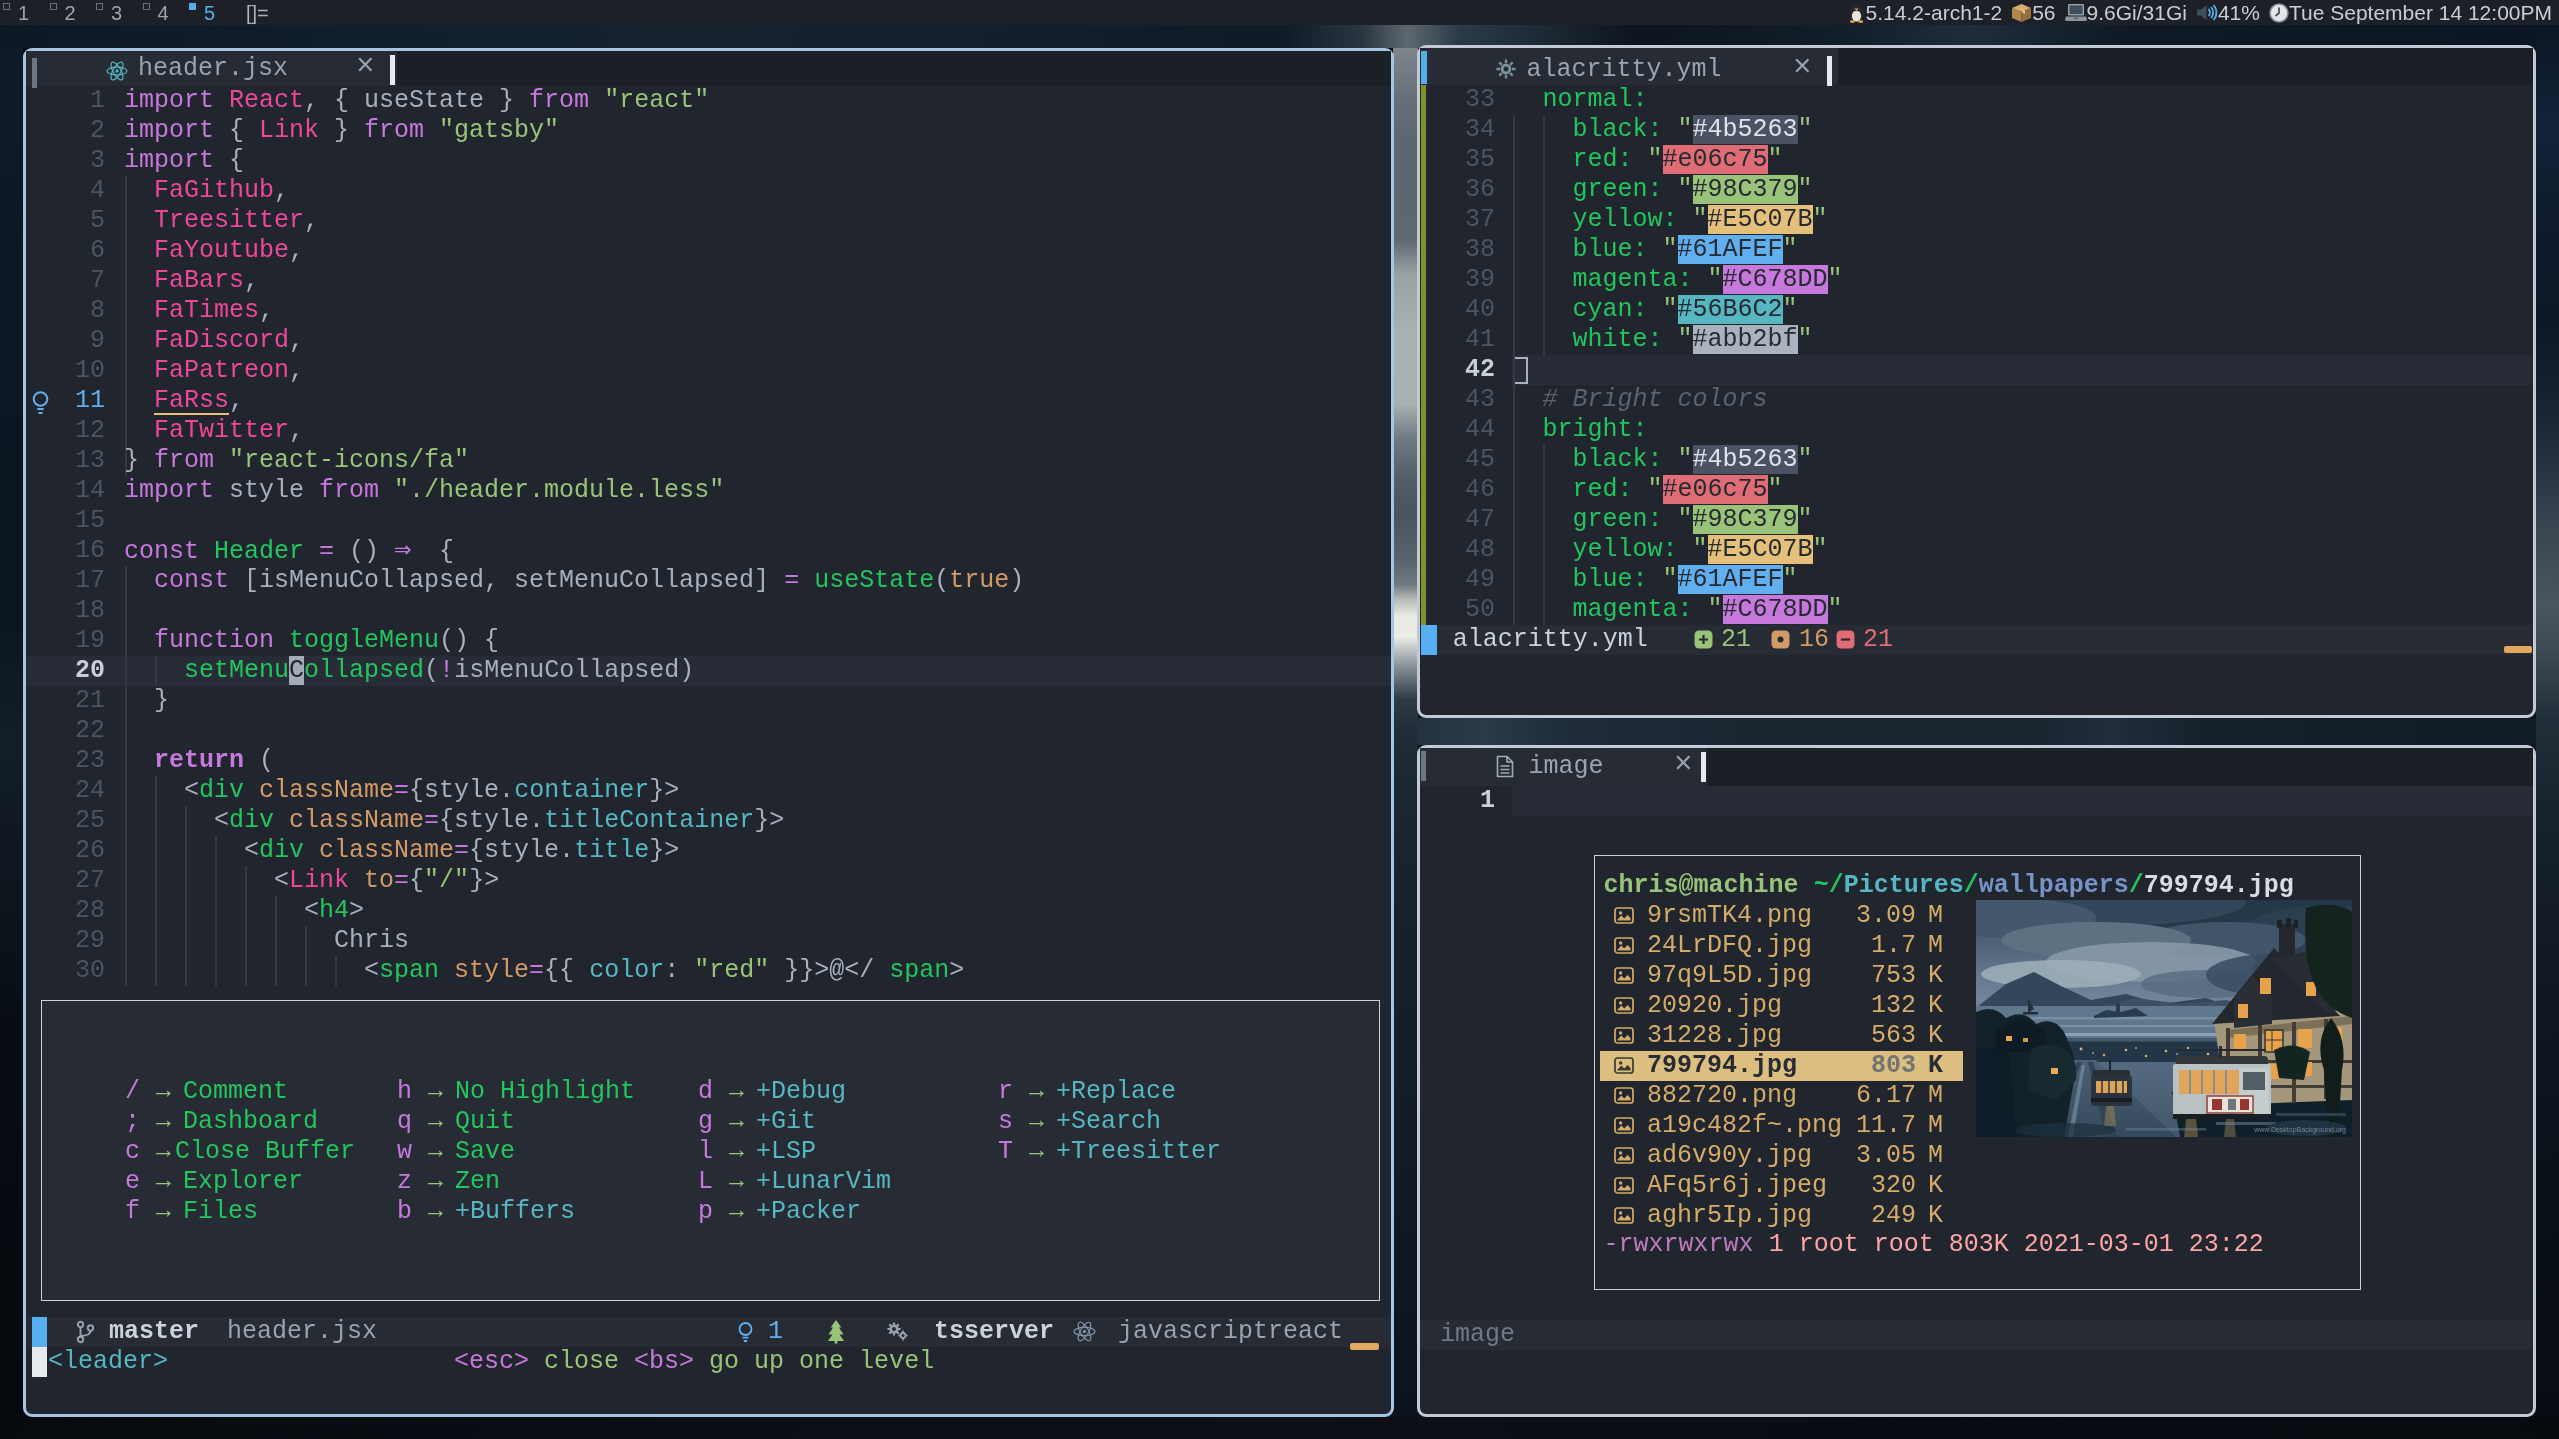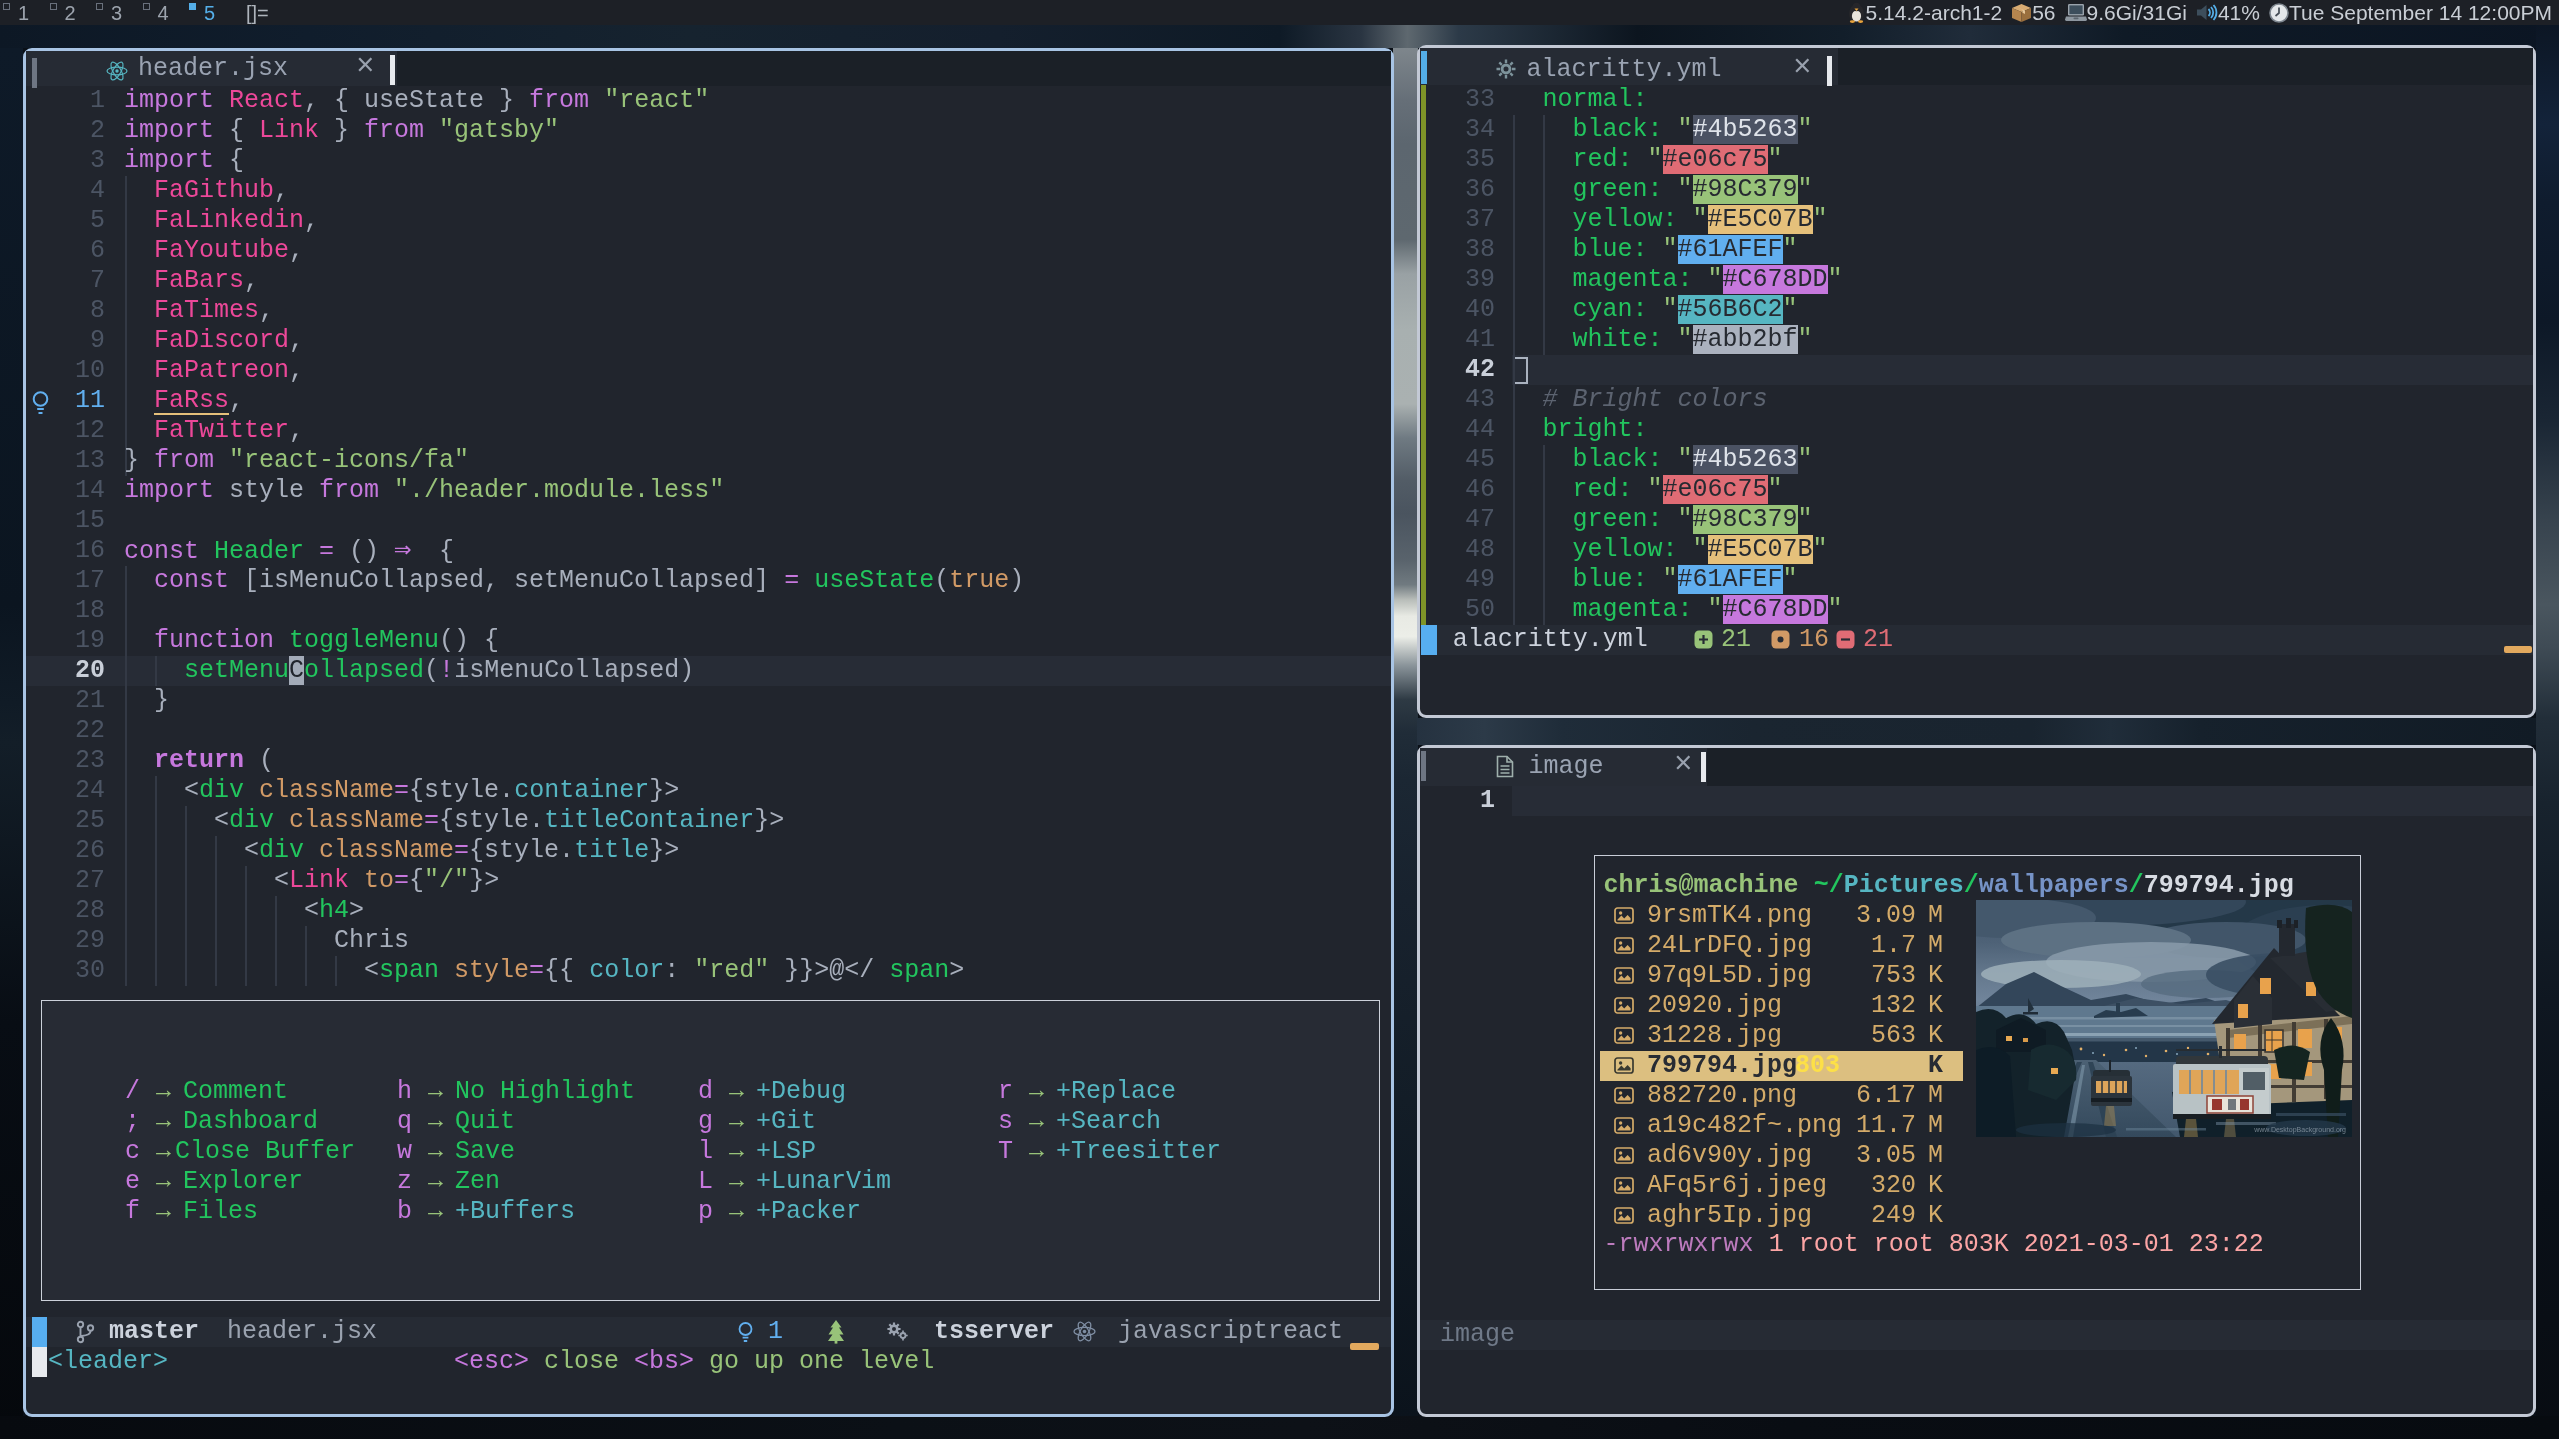--- a/index.html
+++ b/index.html
@@ -144,21 +144,21 @@
         <circle cx="9.5" cy="9" r="6.8"></circle>
         <path d="M6.2 19h6.6M7.5 23h4"></path>
       </g>
     </svg>
   </div>
 
 <div class="row" style="left:124px;top:86px"><span class="pur">import</span> <span class="org">React</span>, { useState } <span class="pur">from</span> <span class="grn">"react"</span></div>
 <div class="row" style="left:124px;top:116px"><span class="pur">import</span> { <span class="org">Link</span> } <span class="pur">from</span> <span class="grn">"gatsby"</span></div>
 <div class="row" style="left:124px;top:146px"><span class="pur">import</span> {</div>
 <div class="row" style="left:124px;top:176px">  <span class="org">FaGithub</span>,</div>
-<div class="row" style="left:124px;top:206px">  <span class="org">FaLinkedin</span>,</div>
+<div class="row" style="left:124px;top:206px">  <span class="org">Treesitter</span>,</div>
 <div class="row" style="left:124px;top:236px">  <span class="org">FaYoutube</span>,</div>
 <div class="row" style="left:124px;top:266px">  <span class="org">FaBars</span>,</div>
 <div class="row" style="left:124px;top:296px">  <span class="org">FaTimes</span>,</div>
 <div class="row" style="left:124px;top:326px">  <span class="org">FaDiscord</span>,</div>
 <div class="row" style="left:124px;top:356px">  <span class="org">FaPatreon</span>,</div>
 <div class="row" style="left:124px;top:386px">  <span class="org">FaRss</span>,</div>
 <div class="row" style="left:124px;top:416px">  <span class="org">FaTwitter</span>,</div>
 <div class="row" style="left:124px;top:446px">} <span class="pur">from</span> <span class="grn">"react-icons/fa"</span></div>
 <div class="row" style="left:124px;top:476px"><span class="pur">import</span> style <span class="pur">from</span> <span class="grn">"./header.module.less"</span></div>
 <div class="row" style="left:124px;top:536px"><span class="pur">const</span> <span class="blu">Header</span> <span class="pur">=</span> () <span class="pur" style="display:inline-block;width:30px;font-size:29px;line-height:30px">⇒</span> {</div>
@@ -422,21 +422,21 @@
 <div class="row" style="left:1795px;top:901px;width:121px;text-align:right;color:#d4ab69">3.09</div>
 <div class="row" style="left:1928px;top:901px;color:#d4ab69">M</div>
 <div class="row" style="left:1795px;top:931px;width:121px;text-align:right;color:#d4ab69">1.7</div>
 <div class="row" style="left:1928px;top:931px;color:#d4ab69">M</div>
 <div class="row" style="left:1795px;top:961px;width:121px;text-align:right;color:#d4ab69">753</div>
 <div class="row" style="left:1928px;top:961px;color:#d4ab69">K</div>
 <div class="row" style="left:1795px;top:991px;width:121px;text-align:right;color:#d4ab69">132</div>
 <div class="row" style="left:1928px;top:991px;color:#d4ab69">K</div>
 <div class="row" style="left:1795px;top:1021px;width:121px;text-align:right;color:#d4ab69">563</div>
 <div class="row" style="left:1928px;top:1021px;color:#d4ab69">K</div>
-<div class="row b" style="left:1795px;top:1051px;width:121px;color:#fde047">803</div>
+<div class="row b" style="left:1795px;top:1051px;width:121px;text-align:right;color:#737373">803</div>
 <div class="row b" style="left:1928px;top:1051px;color:#272b33">K</div>
 <div class="row" style="left:1795px;top:1081px;width:121px;text-align:right;color:#d4ab69">6.17</div>
 <div class="row" style="left:1928px;top:1081px;color:#d4ab69">M</div>
 <div class="row" style="left:1795px;top:1111px;width:121px;text-align:right;color:#d4ab69">11.7</div>
 <div class="row" style="left:1928px;top:1111px;color:#d4ab69">M</div>
 <div class="row" style="left:1795px;top:1141px;width:121px;text-align:right;color:#d4ab69">3.05</div>
 <div class="row" style="left:1928px;top:1141px;color:#d4ab69">M</div>
 <div class="row" style="left:1795px;top:1171px;width:121px;text-align:right;color:#d4ab69">320</div>
 <div class="row" style="left:1928px;top:1171px;color:#d4ab69">K</div>
 <div class="row" style="left:1795px;top:1201px;width:121px;text-align:right;color:#d4ab69">249</div>

